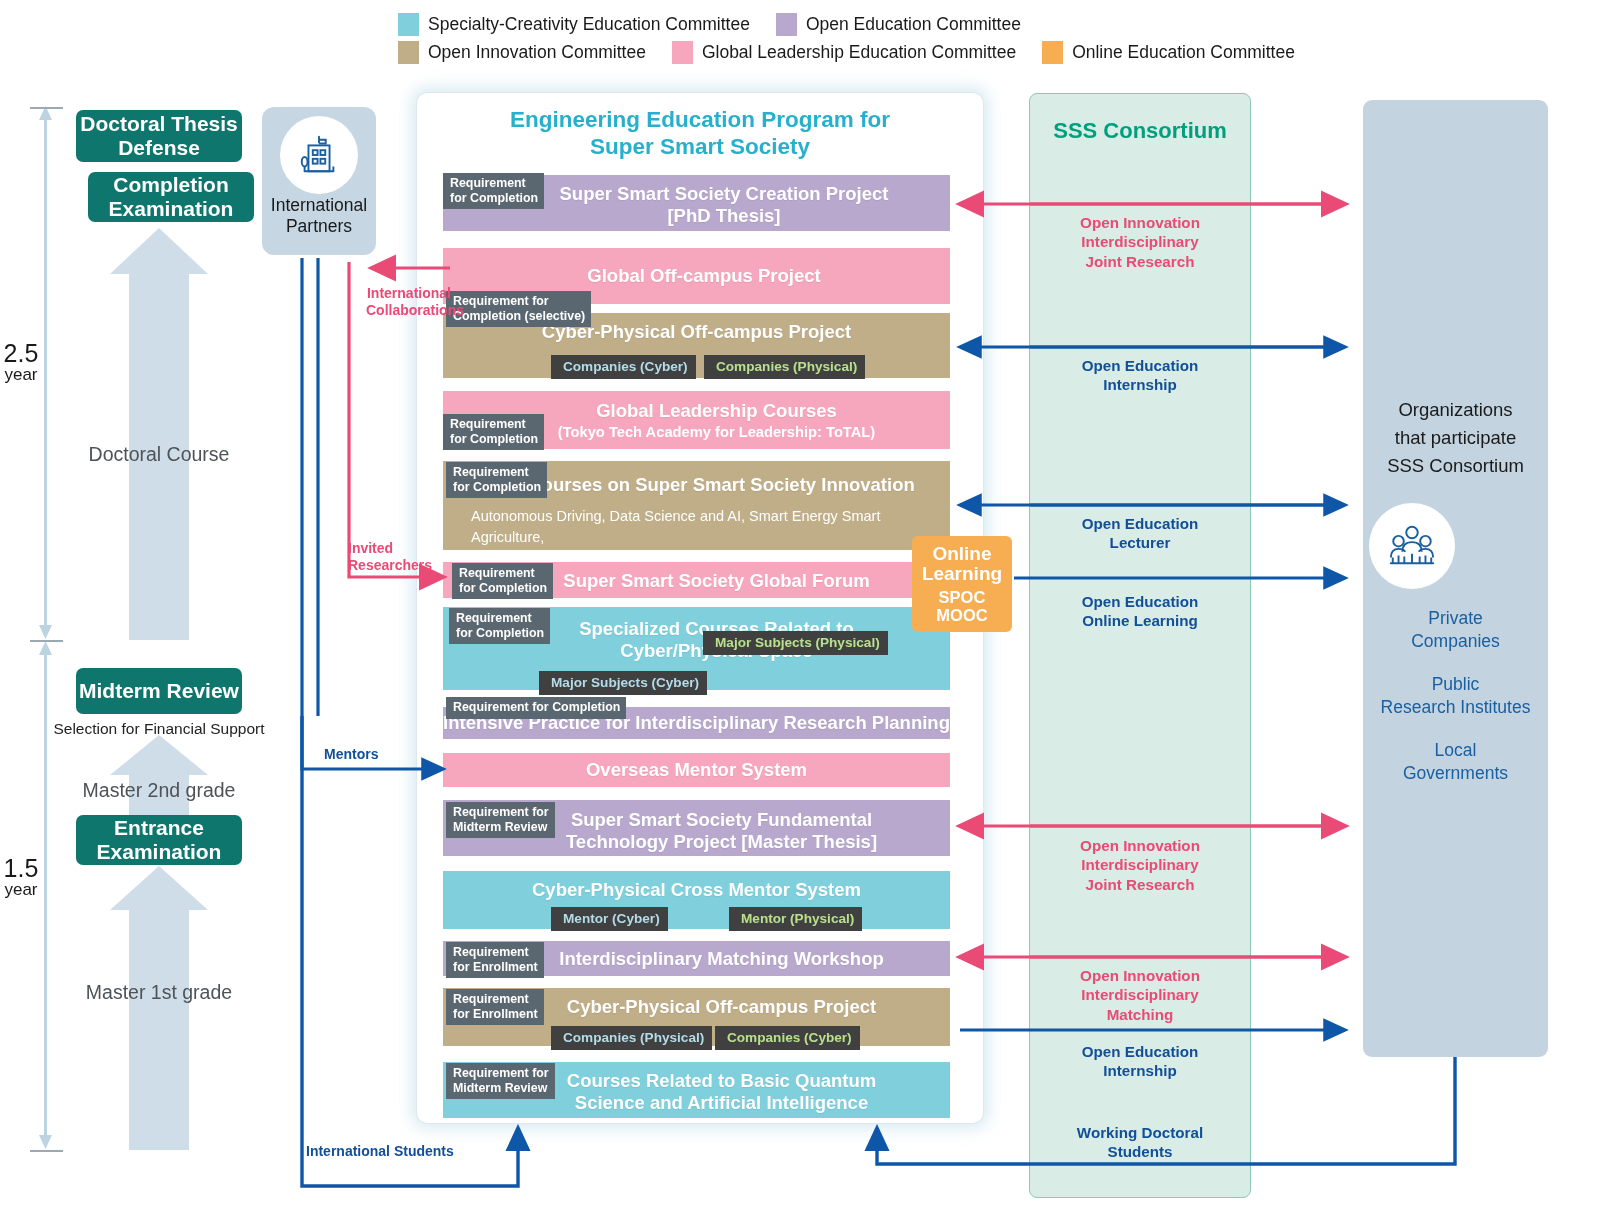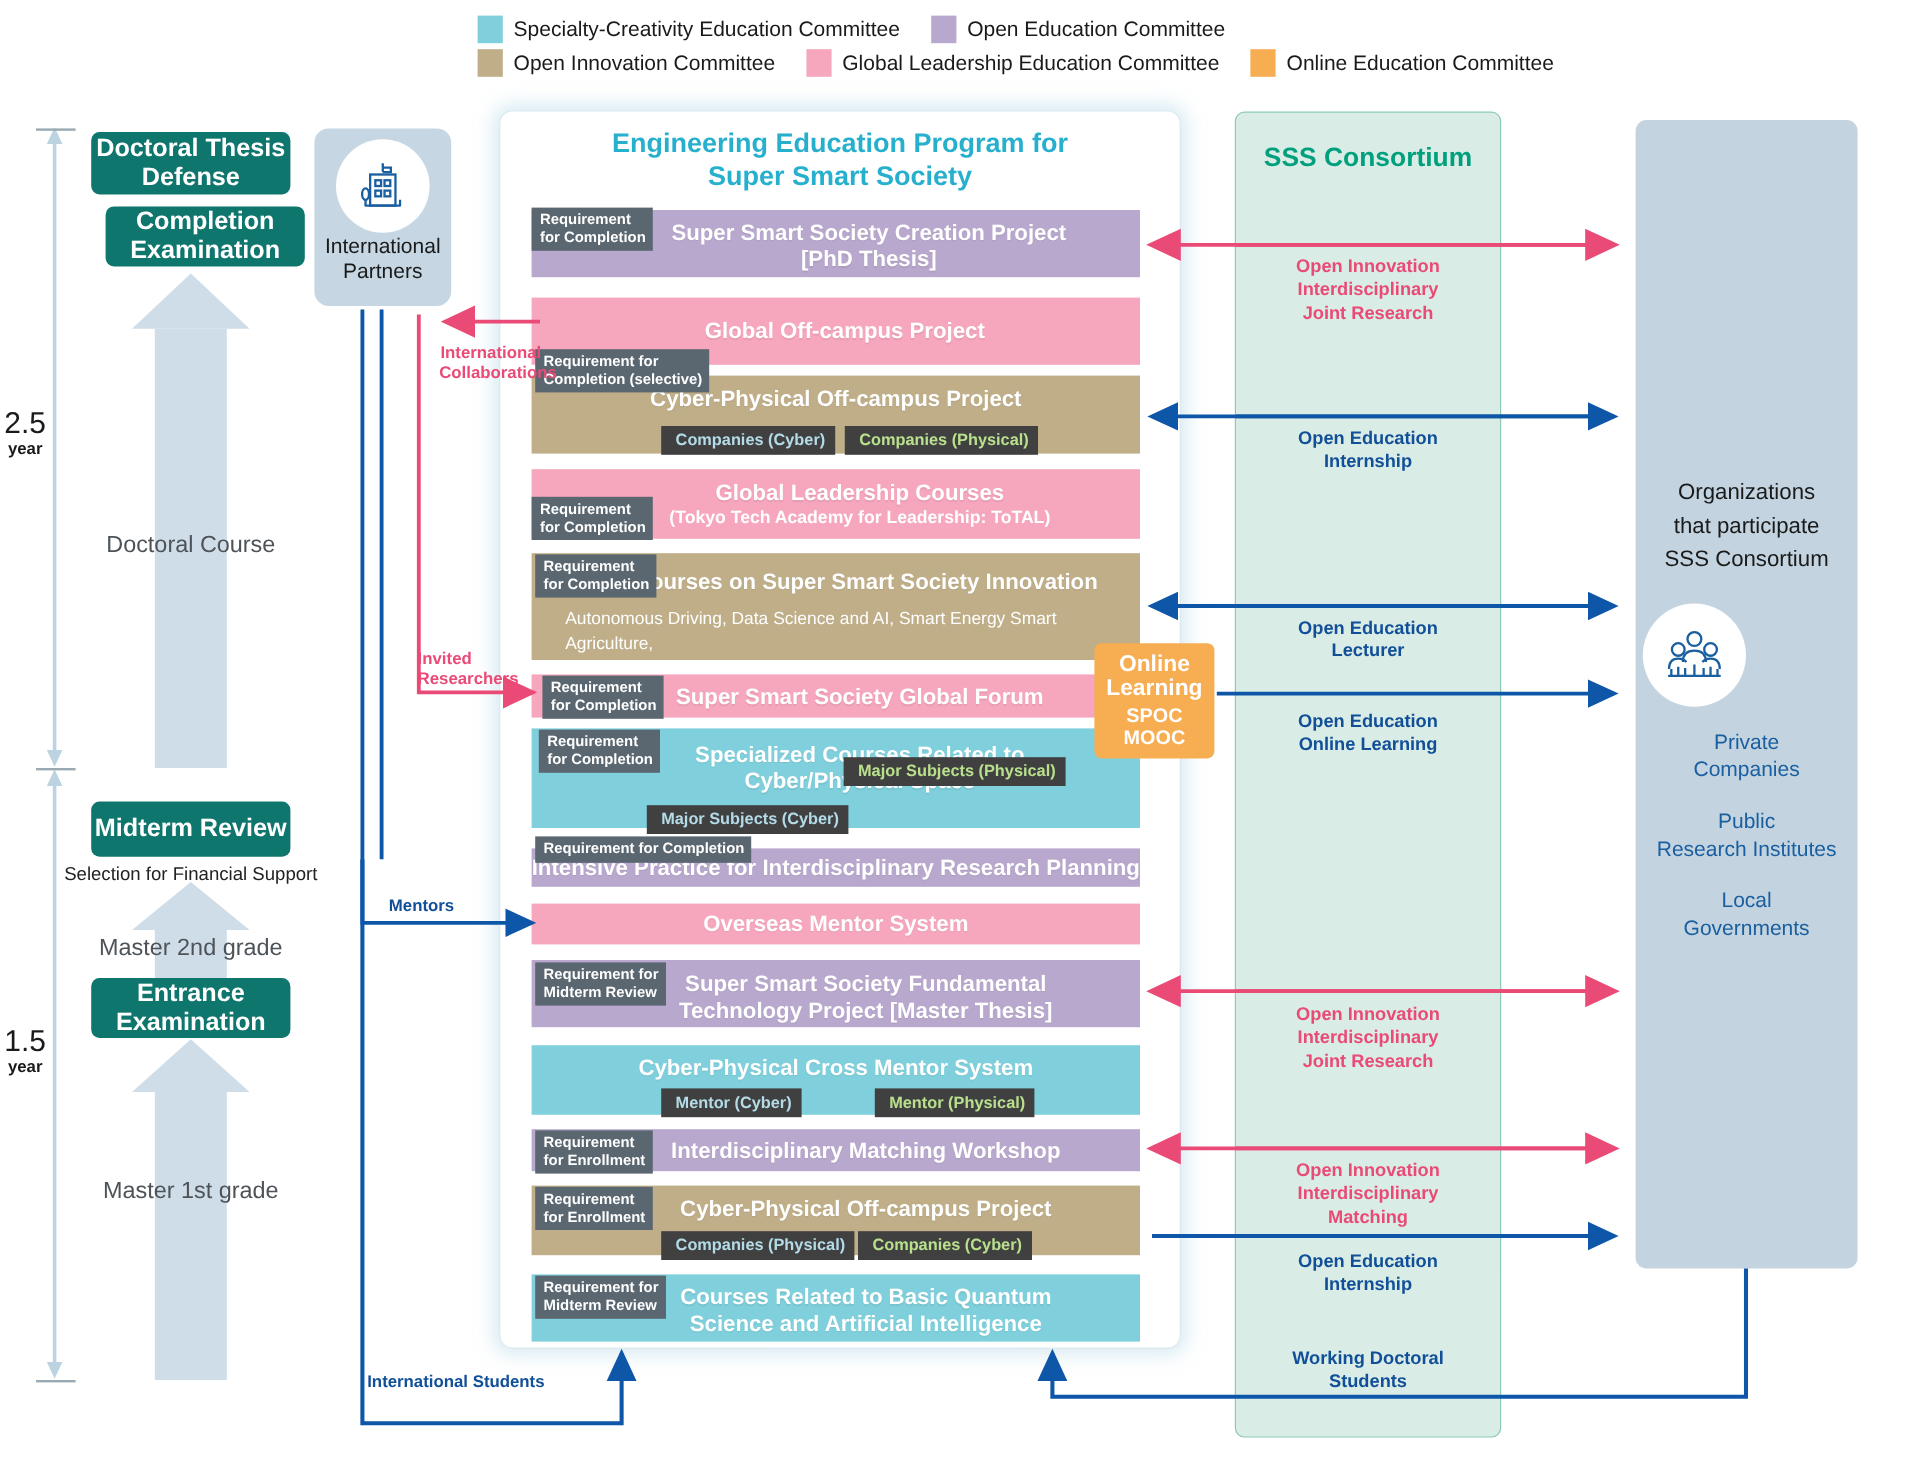--- a/index.html
+++ b/index.html
@@ -17,21 +17,21 @@
   .legend-row { display: flex; align-items: center; height: 28px; }
   .legend-item { display: flex; align-items: center; margin-right: 26px; }
   .legend-sw { width: 21px; height: 23px; margin-right: 9px; flex: 0 0 auto; }
   .legend-tx { font-size: 17.5px; color: #1a1a1a; white-space: nowrap; }
 
   
   .axis-line { position: absolute; background: #bcd4e2; }
   .tick { position: absolute; height: 2px; background: #9aa9b2; }
   .yr-label { position: absolute; text-align: center; color: #1a1a1a; line-height: 1.05; }
   .yr-num { font-size: 25px; }
-  .yr-unit { font-size: 14px; font-weight: bold; }
+  .yr-unit { font-size: 17px; }
 
   .big-arrow { position: absolute; }
   .big-arrow .shaft { position: absolute; background: #cfdde8; left: 50%; transform: translateX(-50%); }
   .big-arrow .head {
     position: absolute; left: 50%; transform: translateX(-50%);
     width: 0; height: 0; border-left: 49px solid transparent;
     border-right: 49px solid transparent; border-bottom: 46px solid #cfdde8;
   }
   .stage-label {
     position: absolute; width: 260px; text-align: center;

